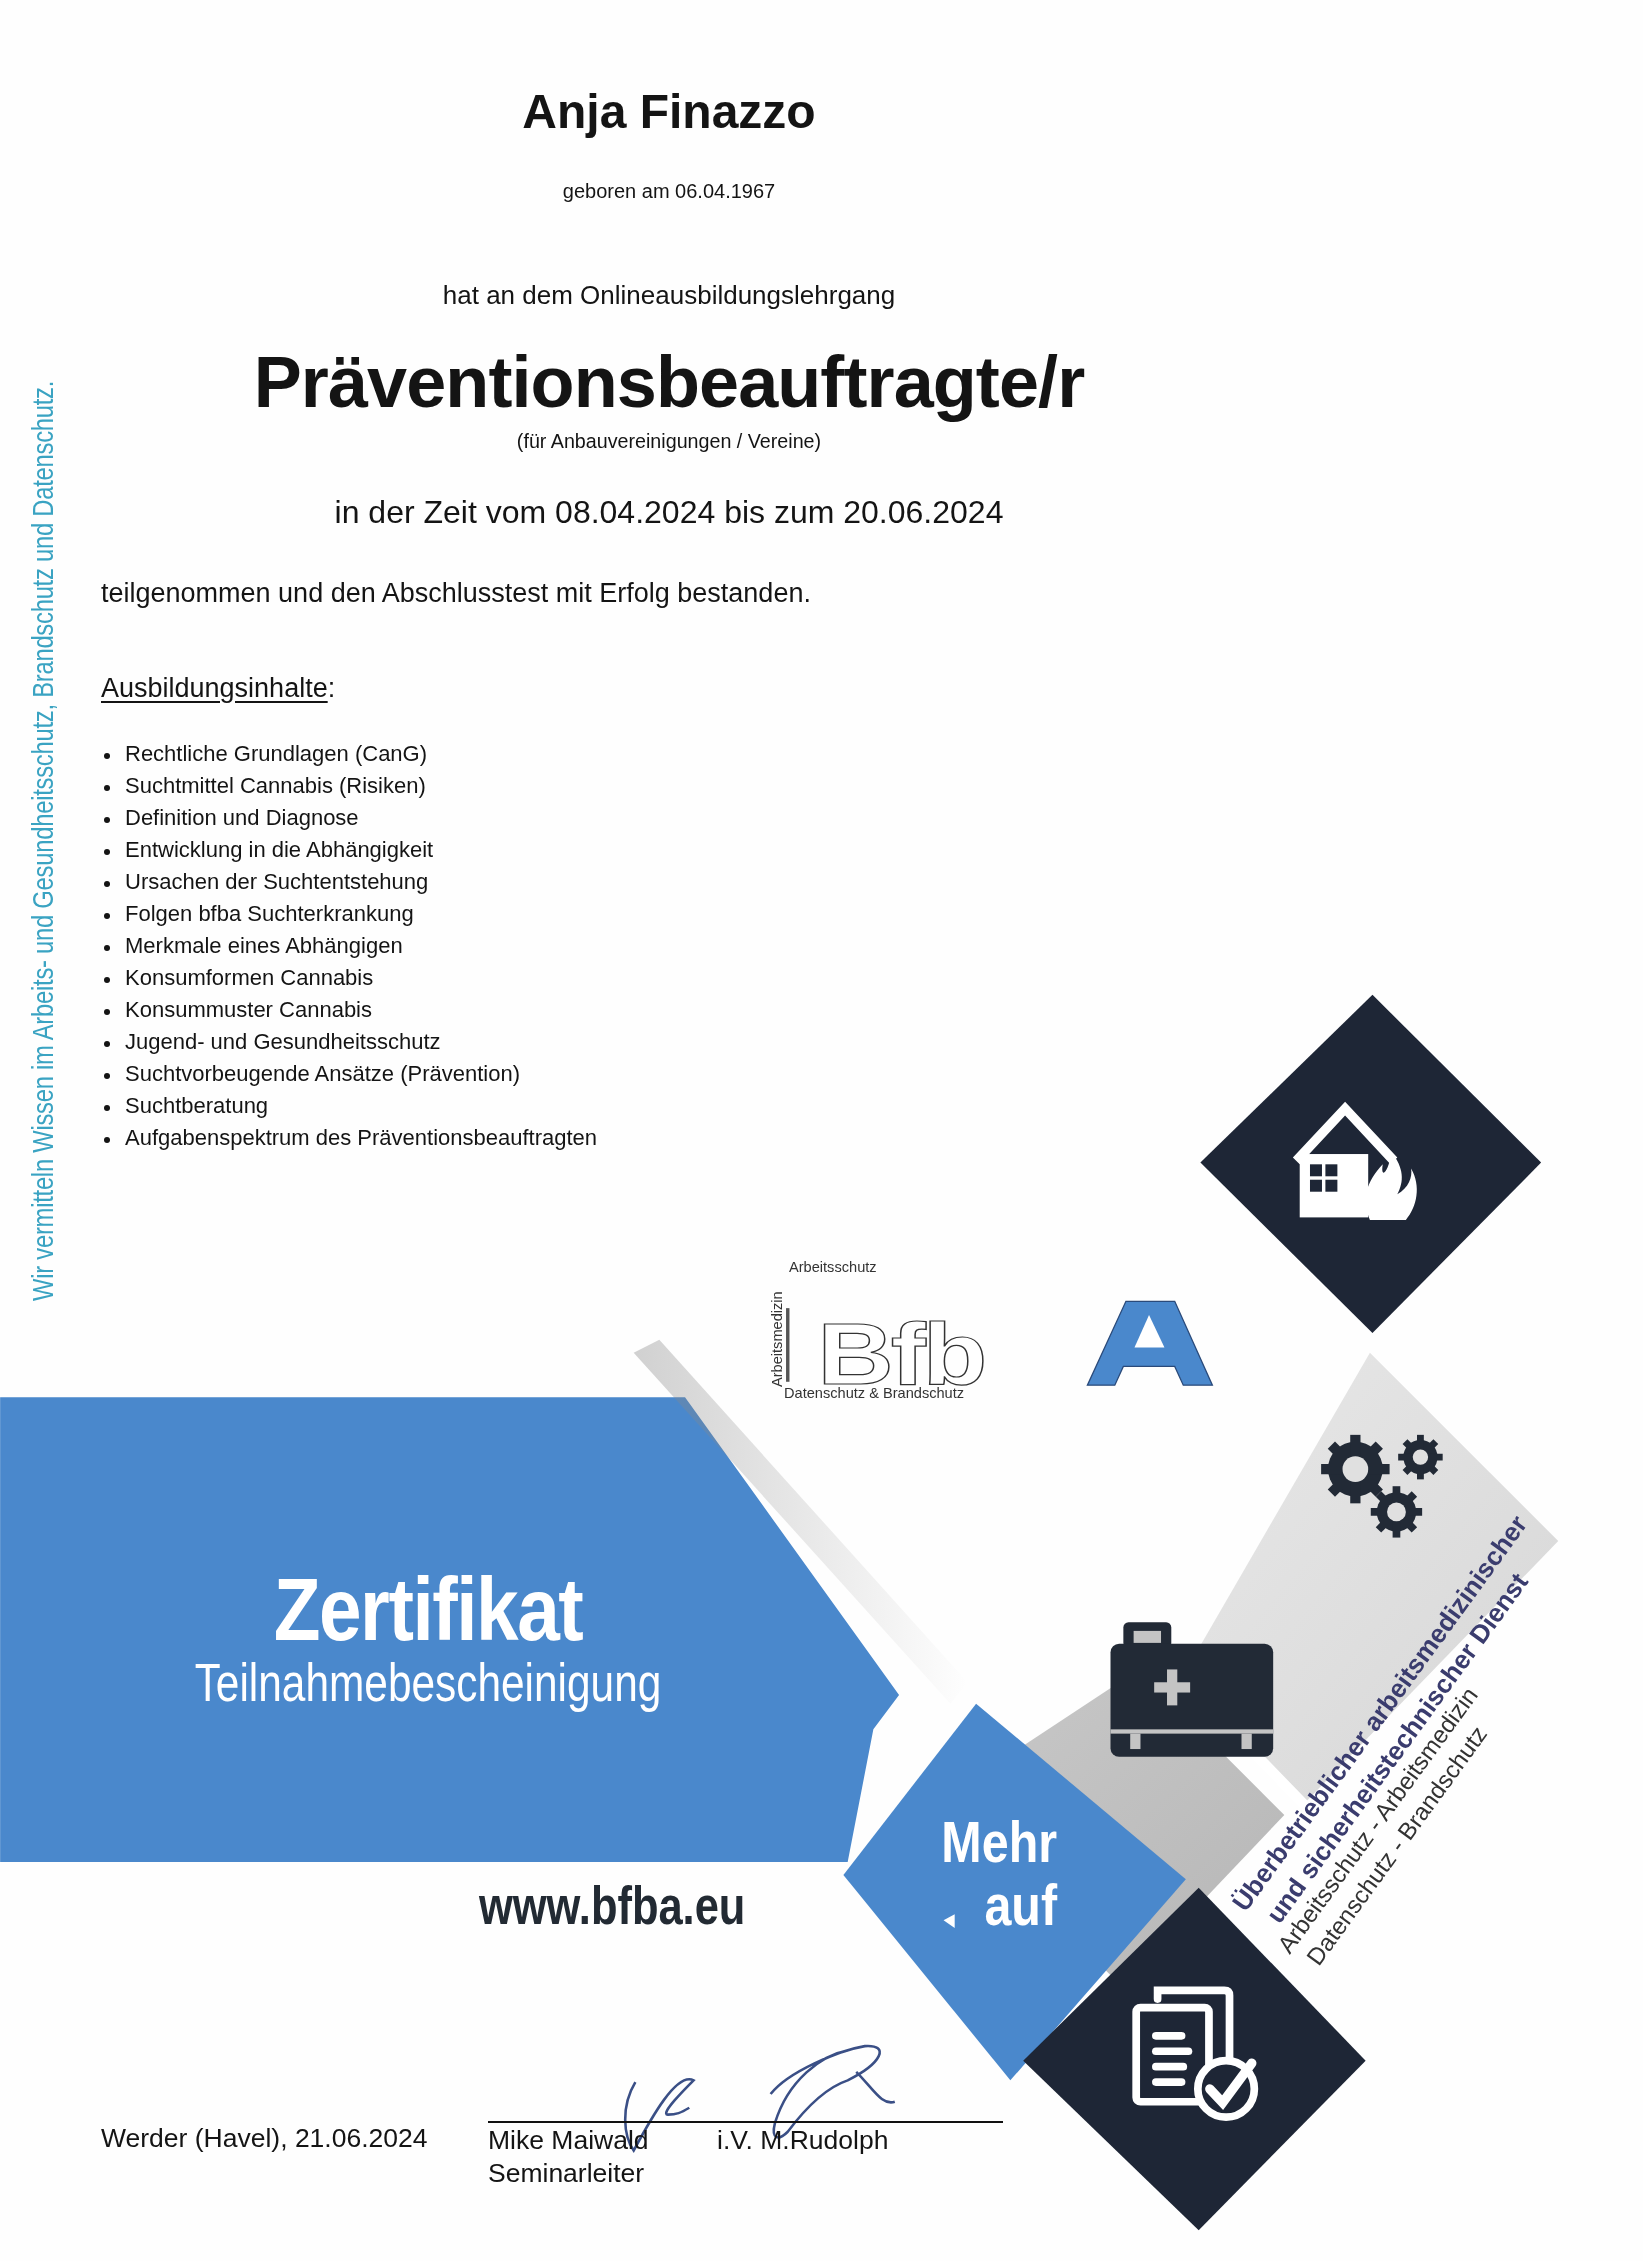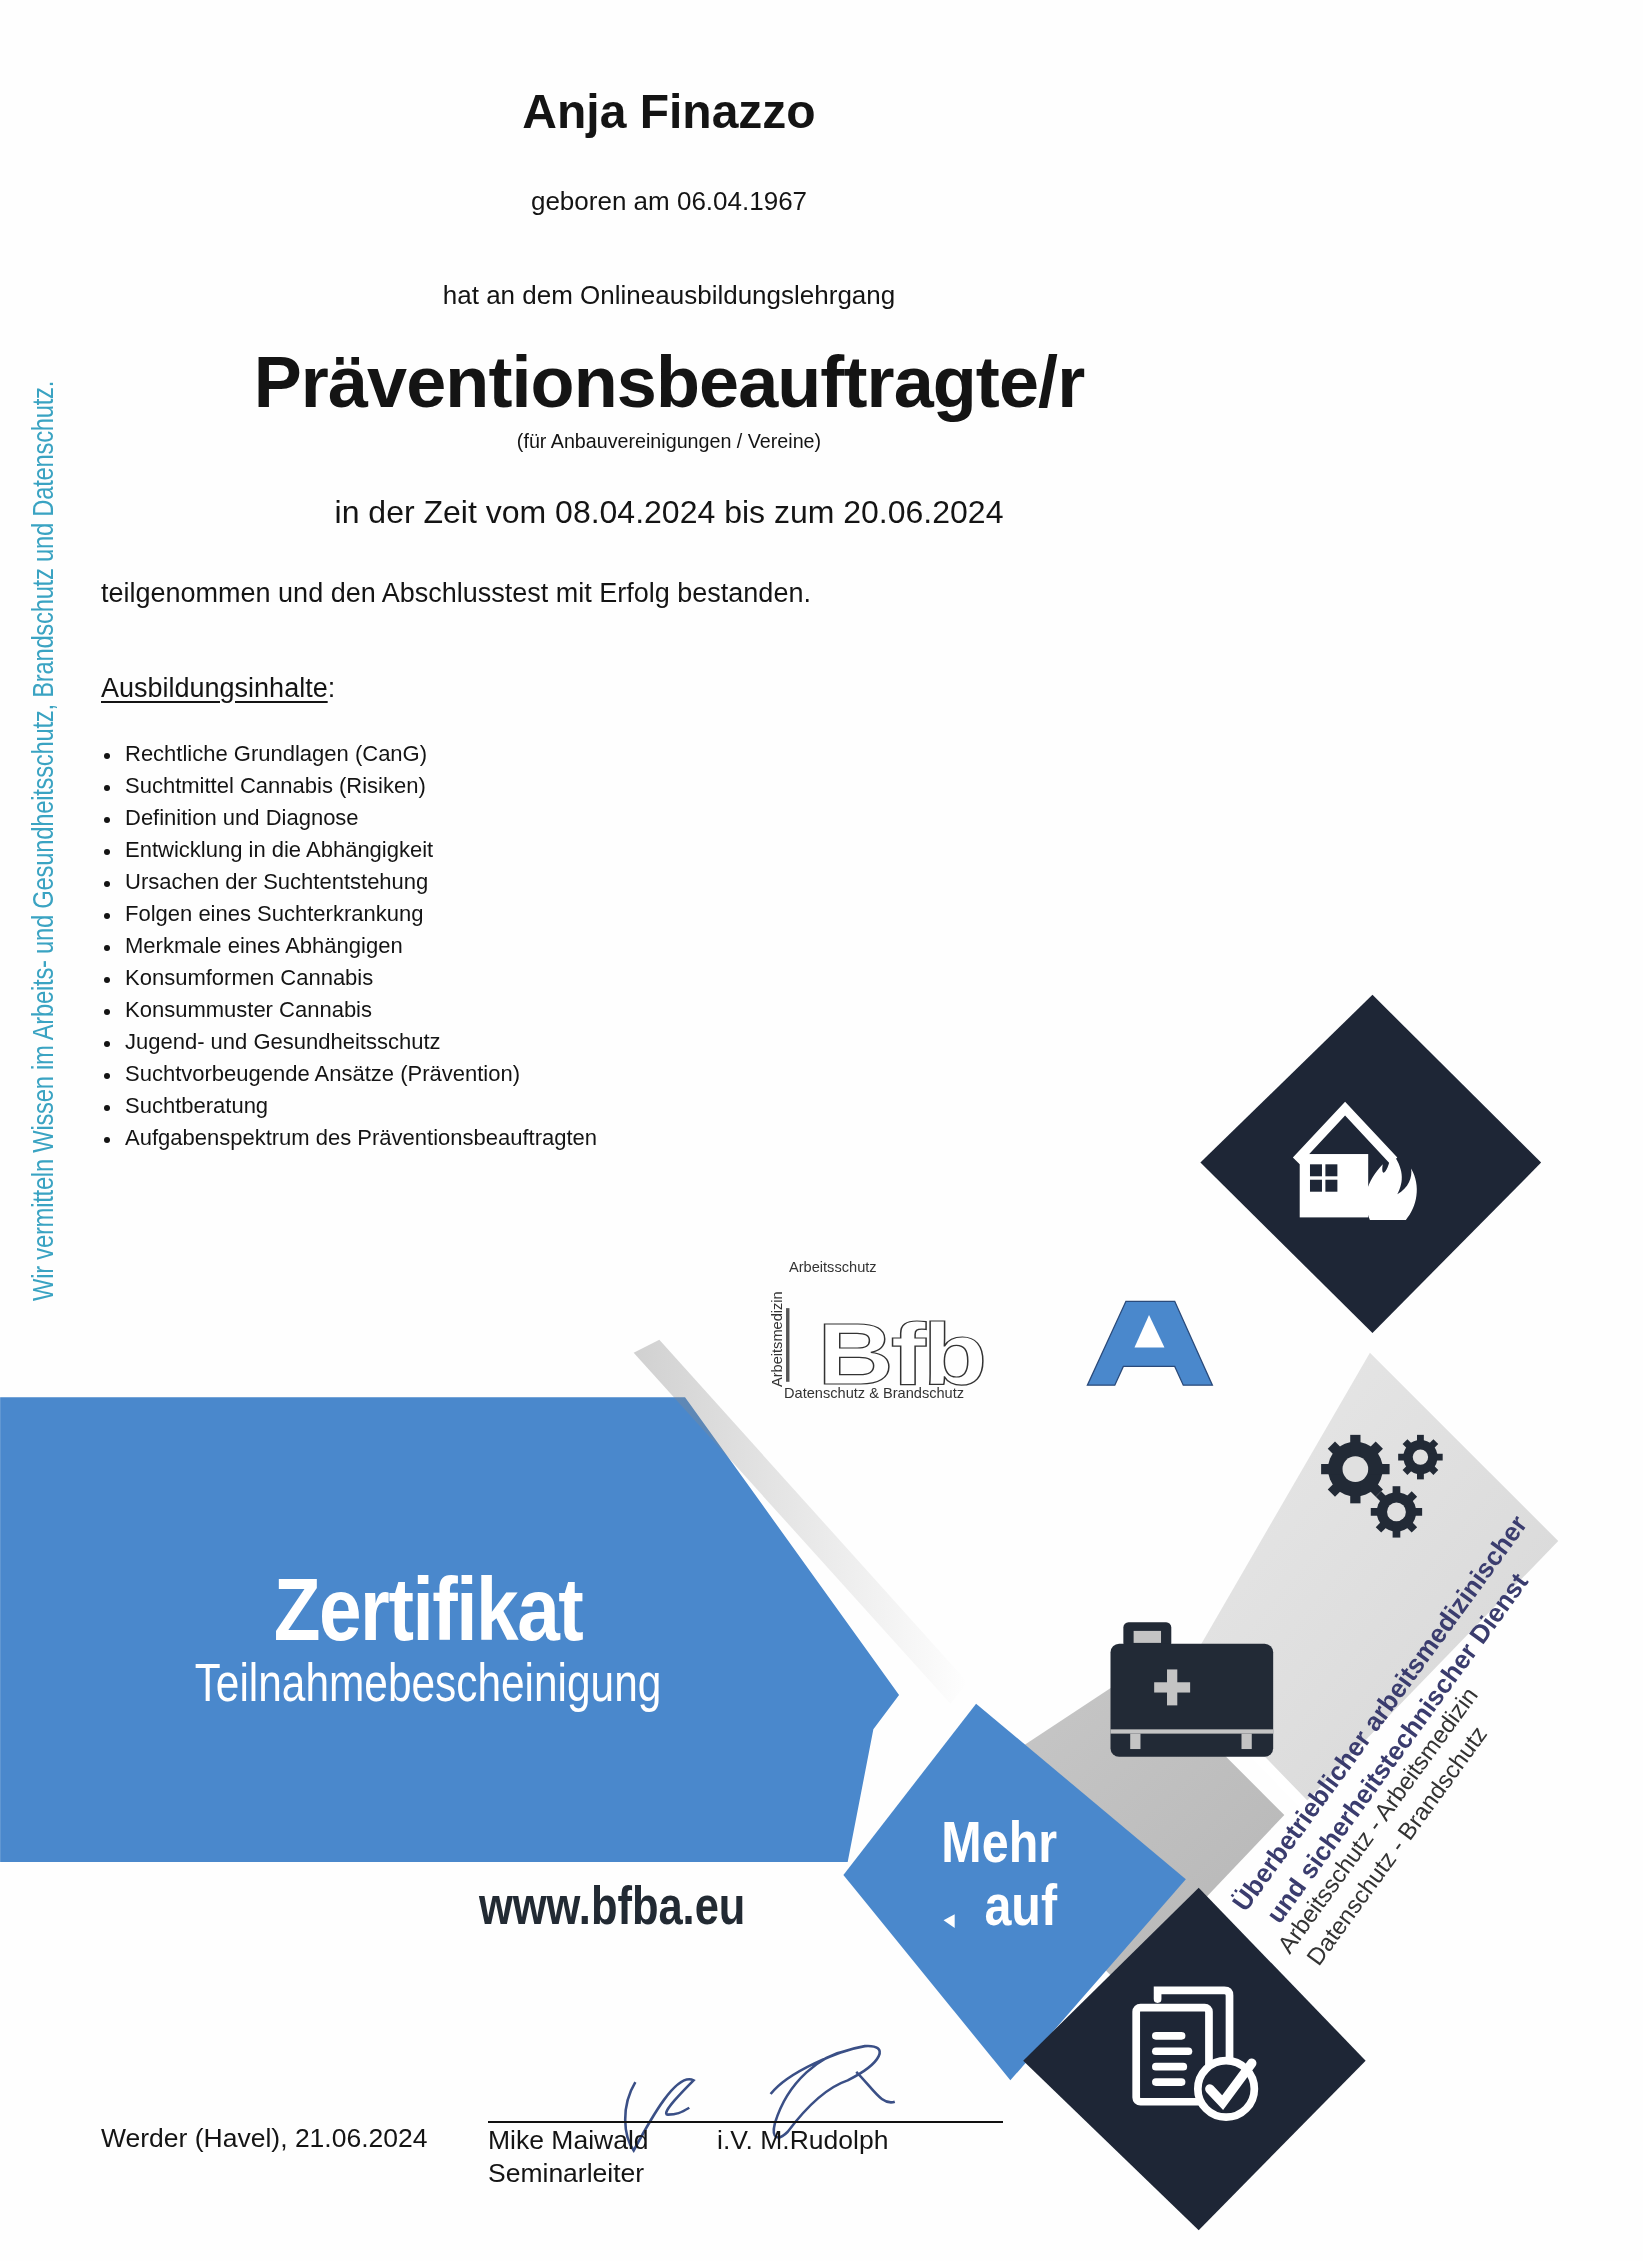--- a/index.html
+++ b/index.html
@@ -1,21 +1,21 @@
 <!DOCTYPE html>
 <html style="font-size:13.7px"><head>
 <meta charset="utf-8">
 <style>
   html,body{margin:0;padding:0;}
   body{width:1644px;height:2261px;position:relative;overflow:hidden;background:#fefefe;font-family:"Liberation Sans",sans-serif;color:#141414;}
   .abs{position:absolute;}
   .center{left:0;width:1338px;text-align:center;}
   .side-text{position:absolute;left:27px;top:1301px;transform-origin:0 0;transform:rotate(-90deg);white-space:nowrap;color:#3aa3c2;font-family:"Liberation Sans",sans-serif;font-size:29px;letter-spacing:-0.3px;transform:rotate(-90deg) scaleX(0.82);}
   .name{top:84px;font-size:48px;font-weight:bold;}
-  .born{top:186px;font-size:26px;}
+  .born{top:180px;font-size:20px;}
   .hat{top:280px;font-size:26px;}
   .course{top:341px;font-size:72px;font-weight:bold;letter-spacing:-0.9px;}
   .course-sub{top:430px;font-size:19.7px;}
   .period{top:486px;font-size:32px;margin-top:8px;}
   .passed{left:101px;top:578px;font-size:27px;}
   .content-head{left:101px;top:673px;font-size:27px;}
   .content-head span.u{text-decoration:underline;text-underline-offset:4.3px;}
   ul.topics{left:101px;top:738px;margin:0;padding:0;list-style:none;font-size:22px;line-height:32px;}
   ul.topics li{position:relative;padding-left:24px;}
   ul.topics li::before{content:"";position:absolute;left:2.6px;top:14.6px;width:6px;height:6px;border-radius:50%;background:#141414;}
@@ -52,21 +52,21 @@
 <div class="abs passed">teilgenommen und den Abschlusstest mit Erfolg bestanden.</div>
 
 <div class="abs content-head"><span class="u">Ausbildungsinhalte</span><span>:</span></div>
 
 <ul class="abs topics">
   <li>Rechtliche Grundlagen (CanG)</li>
   <li>Suchtmittel Cannabis (Risiken)</li>
   <li>Definition und Diagnose</li>
   <li>Entwicklung in die Abhängigkeit</li>
   <li>Ursachen der Suchtentstehung</li>
-  <li>Folgen eines Suchterkrankung</li>
+  <li>Folgen bfba Suchterkrankung</li>
   <li>Merkmale eines Abhängigen</li>
   <li>Konsumformen Cannabis</li>
   <li>Konsummuster Cannabis</li>
   <li>Jugend- und Gesundheitsschutz</li>
   <li>Suchtvorbeugende Ansätze (Prävention)</li>
   <li>Suchtberatung</li>
   <li>Aufgabenspektrum des Präventionsbeauftragten</li>
 </ul>
 
 <svg class="abs" style="left:0;top:0;" width="1644" height="2261" viewBox="0 0 1920 2641">

